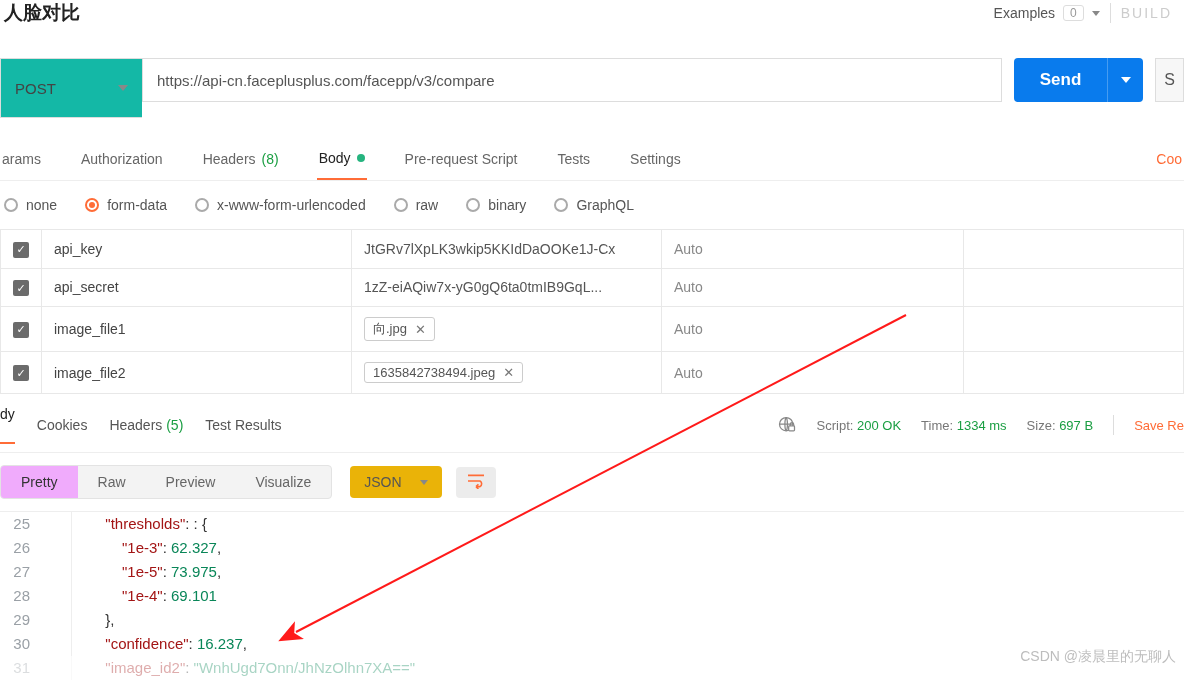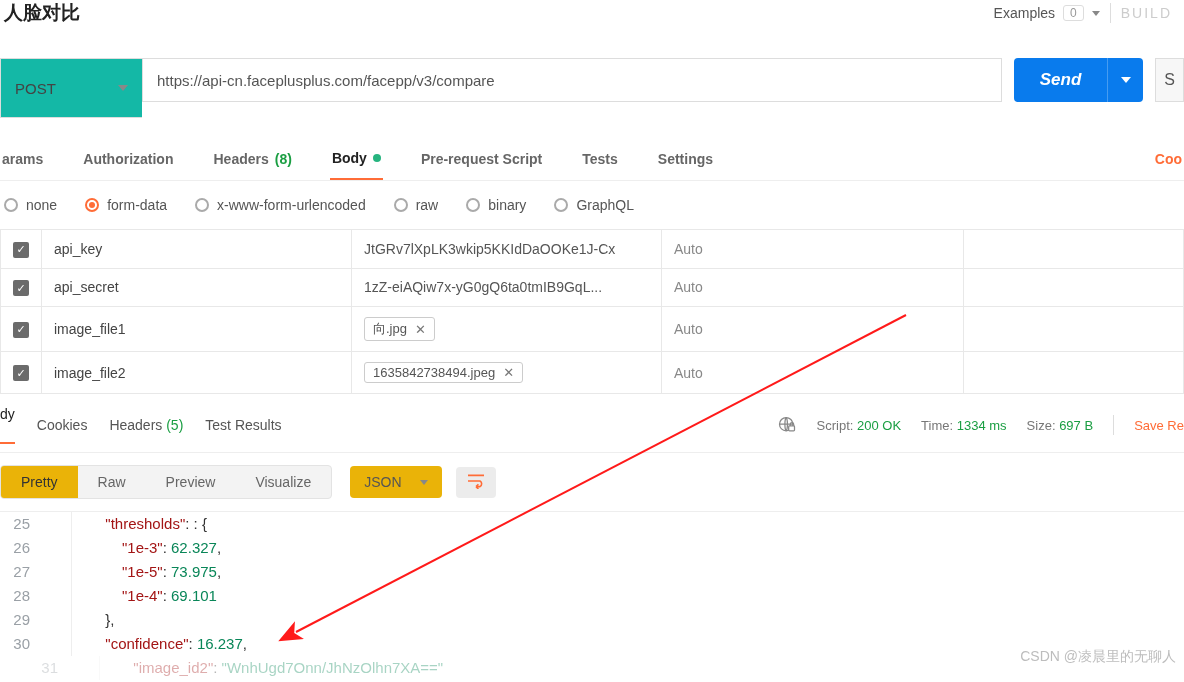--- a/index.html
+++ b/index.html
@@ -8,24 +8,24 @@
 .top-title { font-size: 19px; font-weight: 600; color: #222; padding-left: 4px; }
 .top-right { display: flex; align-items: center; gap: 10px; color: #555; }
 .examples { display: flex; align-items: center; gap: 8px; }
 .examples-count { border: 1px solid #ddd; border-radius: 3px; padding: 0 6px; font-size: 12px; color: #999; }
 .vline { width: 1px; height: 20px; background: #ddd; }
 .build { color: #ccc; letter-spacing: 2px; }
 .req-row { display: flex; gap: 0; margin: 24px 0 12px 0; align-items: stretch; }
 .method-select { width: 142px; background: #14b8a6; border: 1px solid #ddd; border-right: none; display: flex; align-items: center; justify-content: space-between; padding: 0 14px; font-size: 15px; color: #444; height: 60px; }
 .url-input { flex: 1; border: 1px solid #ddd; padding: 0 14px; font-size: 15px; color: #555; height: 44px; display: flex; align-items: center; }
 .send-btn { margin-left: 12px; background: #097bed; color: #fff; display: flex; height: 44px; border-radius: 4px; overflow: hidden; }
-.send-main { padding: 0 26px; display: flex; align-items: center; font-size: 17px; font-weight: 600; font-style: italic; }
+.send-main { padding: 0 26px; display: flex; align-items: center; font-size: 17px; font-weight: 600; }
 .send-caret { width: 36px; display: flex; align-items: center; justify-content: center; border-left: 1px solid rgba(255,255,255,0.25); }
 .s-btn { margin-left: 12px; height: 44px; border: 1px solid #ddd; background: #f7f7f7; padding: 0 8px; display: flex; align-items: center; font-size: 16px; color: #555; }
-.tabs-row { display: flex; gap: 36px; padding: 14px 0 0 0; border-bottom: 1px solid #eee; font-weight: bold; }
+.tabs-row { display: flex; gap: 36px; padding: 14px 0 0 0; border-bottom: 1px solid #eee; }
 .tab { color: #666; padding: 6px 2px 12px 2px; cursor: pointer; display: flex; align-items: center; gap: 6px; }
 .tab.active { color: #222; border-bottom: 2px solid #ff6c37; }
 .tab .count { color: #1a9e42; }
 .tab .dot { width: 8px; height: 8px; border-radius: 50%; background: #26b47f; display: inline-block; }
 .tab.cookies-tab { color: #ff6c37; }
 .body-type-row { display: flex; gap: 28px; padding: 16px 0 16px 4px; }
 .radio-opt { display: flex; align-items: center; gap: 8px; color: #555; }
 .radio { width: 14px; height: 14px; border: 2px solid #aaa; border-radius: 50%; display: inline-flex; align-items: center; justify-content: center; }
 .radio.on { border-color: #ff6c37; }
 .radio.on::after { content: ""; width: 6px; height: 6px; border-radius: 50%; background: #ff6c37; }
@@ -45,21 +45,21 @@
 .resp-tab { color: #555; cursor: pointer; }
 .resp-tab.active { color: #222; border-bottom: 2px solid #ff6c37; padding-bottom: 20px; }
 .resp-right { display: flex; align-items: center; gap: 20px; font-size: 13px; }
 .globe-icon { width: 20px; height: 20px; }
 .st-label { color: #777; }
 .st-val { color: #1a9e42; }
 .save-resp { color: #ff6c37; }
 .view-row { display: flex; align-items: center; gap: 0; padding: 12px 0; }
 .seg { border: 1px solid #e3e3e3; display: flex; border-radius: 4px; overflow: hidden; background:#f3f3f3; }
 .seg-item { padding: 8px 20px; color: #666; cursor: pointer; }
-.seg-item.active { background: #eab308; color: #333; }
+.seg-item.active { background: #f0abfc; color: #333; }
 .json-dd { margin-left: 18px; padding: 8px 14px; background: #eab308; border-radius: 4px; color: #555; display: flex; align-items: center; gap: 18px; }
 .wrap-icon { margin-left: 14px; padding: 6px 10px; background: #ececec; border-radius: 4px; color: #ff6c37; }
 .code-pane { position: relative; border-top: 1px solid #eee; }
 .code-line { display: flex; font-family: Consolas, "Courier New", monospace; font-size: 15px; line-height: 24px; }
 .ln { width: 44px; text-align: right; padding-right: 14px; color: #9aa0a6; user-select: none; }
 .gutter { width: 28px; border-right: 1px solid #eee; }
 .code { white-space: pre; }
 .tk-key { color: #a31515; }
 .tk-punc { color: #333; }
 .tk-num { color: #098658; }
@@ -255,21 +255,21 @@
       <div class="code-line">
         <div class="ln">29</div>
         <div class="gutter"></div>
         <div class="code">        <span class="tk-punc">},</span></div>
       </div>
       <div class="code-line">
         <div class="ln">30</div>
         <div class="gutter"></div>
         <div class="code">        <span class="tk-key">"confidence"</span><span class="tk-punc">: </span><span class="tk-num">16.237</span><span class="tk-punc">,</span></div>
       </div>
-      <div class="code-line" style="opacity: 0.35; margin-left: 28px;">
+      <div class="code-line" style="opacity: 0.35;">
         <div class="ln">31</div>
         <div class="gutter"></div>
         <div class="code">        <span class="tk-key">"image_id2"</span><span class="tk-punc">: </span><span class="tk-str">"WnhUgd7Onn/JhNzOlhn7XA=="</span></div>
       </div>
     </div>
 </div>
 
 <svg class="arrow-svg" width="1184" height="682">
   <defs>
       <marker id="ah" markerWidth="12" markerHeight="12" refX="2" refY="5" orient="auto">

